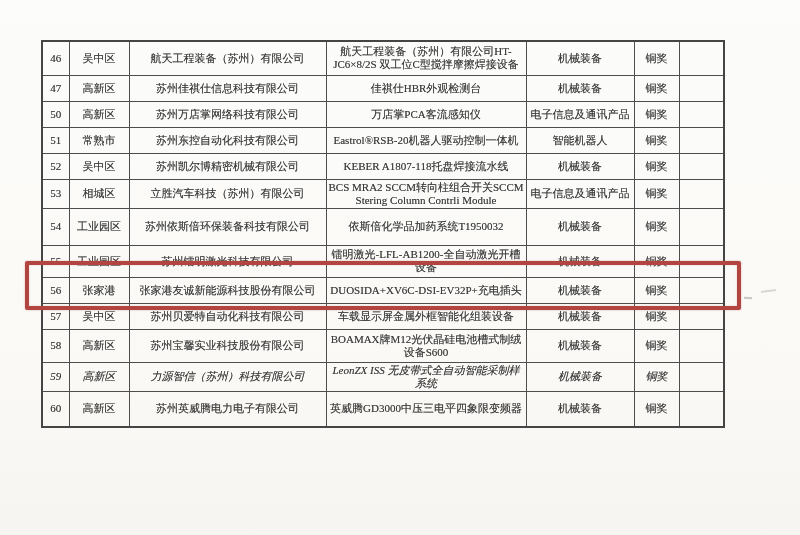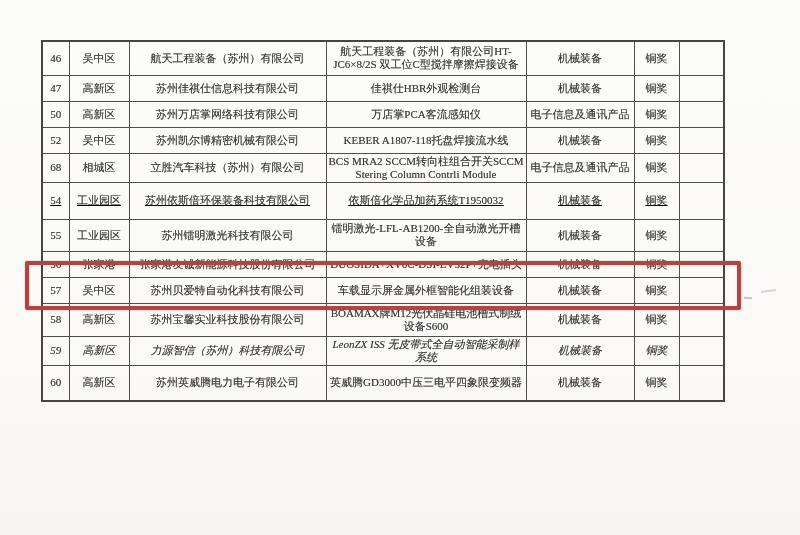--- a/index.html
+++ b/index.html
@@ -73,38 +73,47 @@
         <tr style="height: 26px;">
           <td class="cell-no">50</td>
           <td class="cell-district">高新区</td>
           <td class="cell-company">苏州万店掌网络科技有限公司</td>
           <td class="cell-product">万店掌PCA客流感知仪</td>
           <td class="cell-category">电子信息及通讯产品</td>
           <td class="cell-award">铜奖</td>
           <td class="cell-extra"></td>
         </tr>
         <tr style="height: 26px;">
+          <td class="cell-no">51</td>
+          <td class="cell-district">常熟市</td>
+          <td class="cell-company">苏州东控自动化科技有限公司</td>
+          <td class="cell-product">Eastrol®RSB-20机器人驱动控制一体机</td>
+          <td class="cell-category">智能机器人</td>
+          <td class="cell-award">铜奖</td>
+          <td class="cell-extra"></td>
+        </tr>
+        <tr style="height: 26px;">
           <td class="cell-no">52</td>
           <td class="cell-district">吴中区</td>
           <td class="cell-company">苏州凯尔博精密机械有限公司</td>
           <td class="cell-product">KEBER A1807-118托盘焊接流水线</td>
           <td class="cell-category">机械装备</td>
           <td class="cell-award">铜奖</td>
           <td class="cell-extra"></td>
         </tr>
         <tr style="height: 26px;">
-          <td class="cell-no">68</td>
+          <td class="cell-no">53</td>
           <td class="cell-district">相城区</td>
           <td class="cell-company">立胜汽车科技（苏州）有限公司</td>
           <td class="cell-product">BCS MRA2 SCCM转向柱组合开关SCCM Stering Column Contrli Module</td>
           <td class="cell-category">电子信息及通讯产品</td>
           <td class="cell-award">铜奖</td>
           <td class="cell-extra"></td>
         </tr>
-        <tr style="height: 37px; text-decoration: underline;">
+        <tr style="height: 37px;">
           <td class="cell-no">54</td>
           <td class="cell-district">工业园区</td>
           <td class="cell-company">苏州依斯倍环保装备科技有限公司</td>
           <td class="cell-product">依斯倍化学品加药系统T1950032</td>
           <td class="cell-category">机械装备</td>
           <td class="cell-award">铜奖</td>
           <td class="cell-extra"></td>
         </tr>
         <tr style="height: 32px;">
           <td class="cell-no">55</td>

